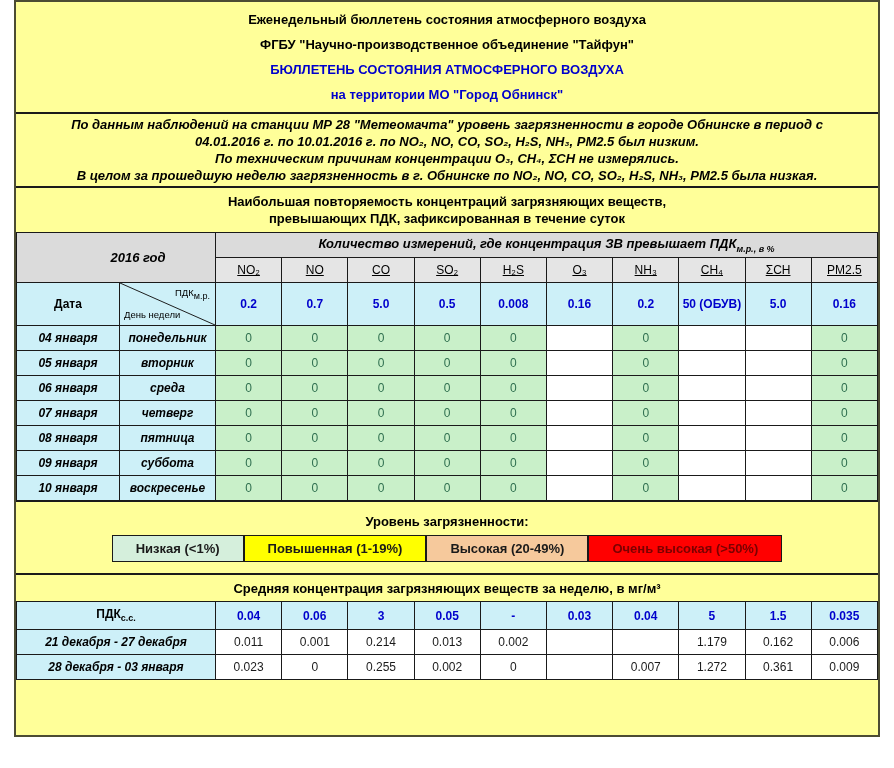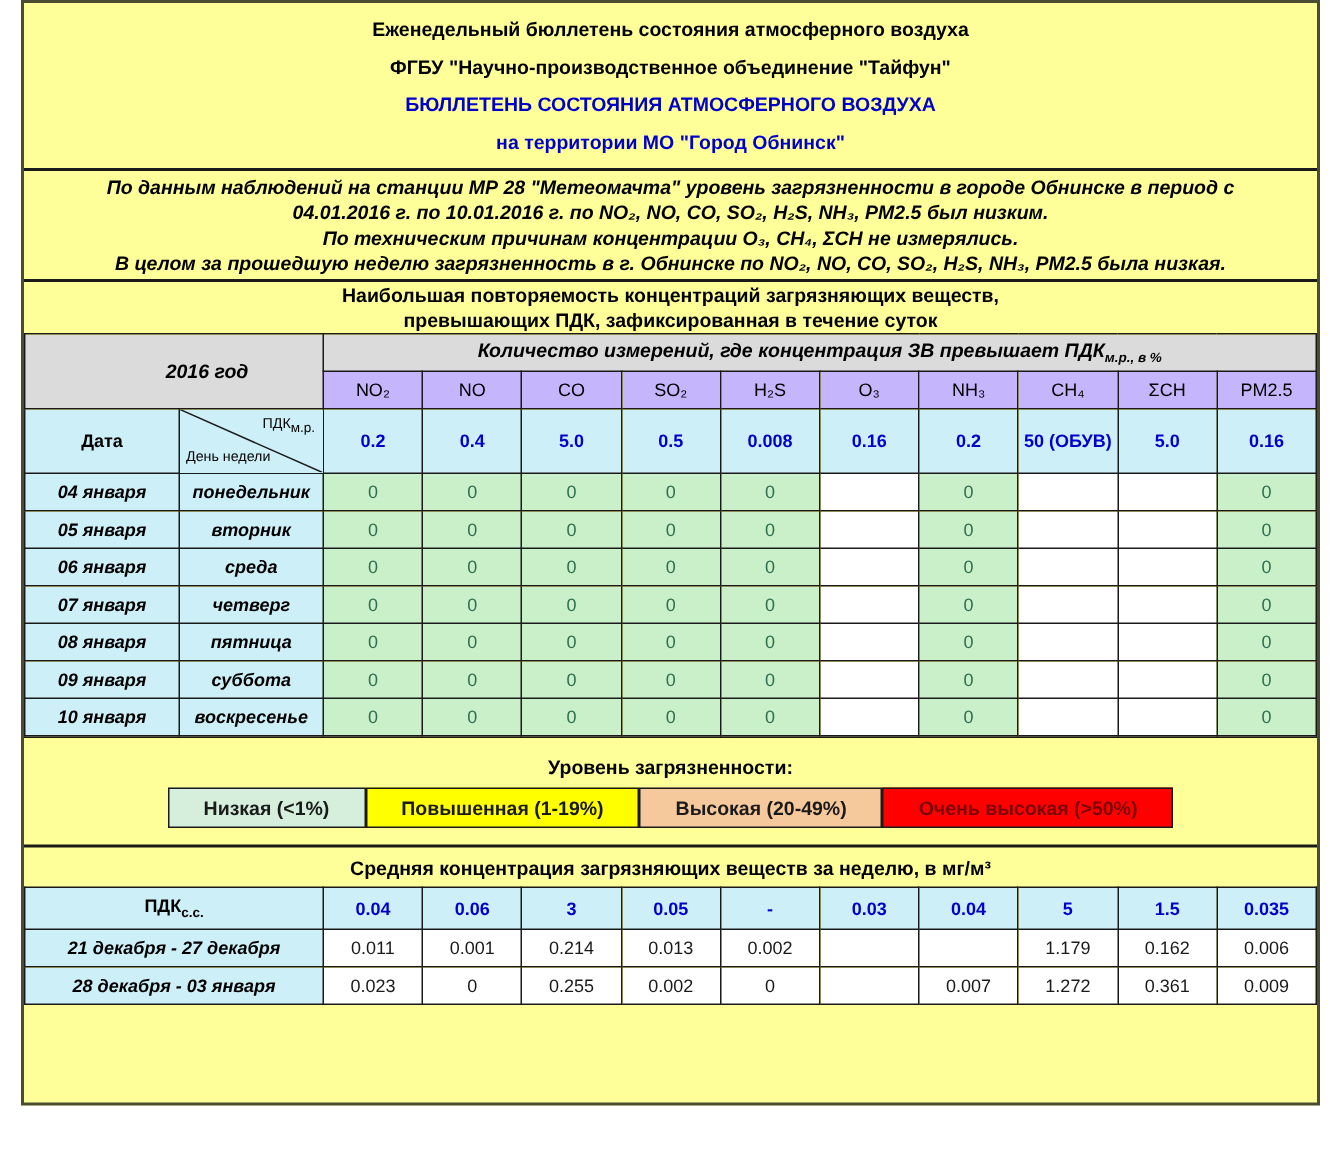--- a/index.html
+++ b/index.html
@@ -11,33 +11,33 @@
   .center{text-align:center;}
   
   .header-block{height:112px;border-bottom:2px solid #1a1a1a;display:flex;
     flex-direction:column;justify-content:space-evenly;font-weight:bold;font-size:13px;}
   .blue-text{color:#0000cc;}
   
   .intro-block{height:74px;border-bottom:2px solid #1a1a1a;font-style:italic;
     font-weight:bold;font-size:13px;display:flex;flex-direction:column;
     justify-content:center;padding:2px 26px;line-height:17px;}
   
-  .title-band{height:34px;display:flex;flex-direction:column;justify-content:flex-start;
+  .title-band{height:44px;display:flex;flex-direction:column;justify-content:center;
     font-weight:bold;font-size:13px;line-height:17px;}
   
   table{border-collapse:collapse;table-layout:fixed;width:100%;font-size:12px;}
   td{border:1px solid #1a1a1a;text-align:center;vertical-align:middle;padding:0;
     overflow:hidden;}
   col.c-date{width:103px;} col.c-day{width:96px;}
   .gray{background:#dbdbdb;}
   .cyan{background:#cdf0f8;}
   .green{background:#c9f0c9;color:#2f6f4f;}
   .hdr-year{font-weight:bold;font-style:italic;font-size:13px;padding-left:44px;}
   .hdr-meas{font-weight:bold;font-style:italic;font-size:13px;height:24px;}
-  .hdr-pollutant{height:24px;background:#c4b5fd;}
+  .hdr-pollutant{height:24px;background:#e5e5e5;text-decoration:underline;}
   .pdk-val{color:#0000cc;font-weight:bold;line-height:14px;}
   tr.pdk-row{height:43px;}
   tr.daily-row{height:25px;}
   .c-datecell,.c-daycell{background:#cdf0f8;font-weight:bold;font-style:italic;}
   .diag-cell{position:relative;background:#cdf0f8;}
   .diag-cell svg{position:absolute;left:0;top:0;width:100%;height:100%;}
   .diag-top{position:absolute;top:4px;right:5px;font-size:9.5px;}
   .diag-bottom{position:absolute;bottom:5px;left:4px;font-size:9.5px;}
   
   .legend-band{height:74px;border-top:1px solid #1a1a1a;border-bottom:2px solid #1a1a1a;
@@ -117,21 +117,21 @@
       <tr class="pdk-row" id="pdk-mr-row">
         <td class="c-datecell" style="font-style:normal;">Дата</td>
         <td class="diag-cell">
           <svg viewBox="0 0 96 43" preserveAspectRatio="none">
             <line x1="0" y1="0" x2="96" y2="43" stroke="#1a1a1a" stroke-width="1"></line>
           </svg>
           <span class="diag-top"><span>ПДК</span><sub>м.р.</sub></span>
           <span class="diag-bottom">День недели</span>
         </td>
       <td class="cyan pdk-val">0.2</td>
-          <td class="cyan pdk-val">0.4</td>
+          <td class="cyan pdk-val">0.7</td>
           <td class="cyan pdk-val">5.0</td>
           <td class="cyan pdk-val">0.5</td>
           <td class="cyan pdk-val">0.008</td>
           <td class="cyan pdk-val">0.16</td>
           <td class="cyan pdk-val">0.2</td>
           <td class="cyan pdk-val">50 (ОБУВ)</td>
           <td class="cyan pdk-val">5.0</td>
           <td class="cyan pdk-val">0.16</td>
         </tr>
     <tr class="daily-row">

